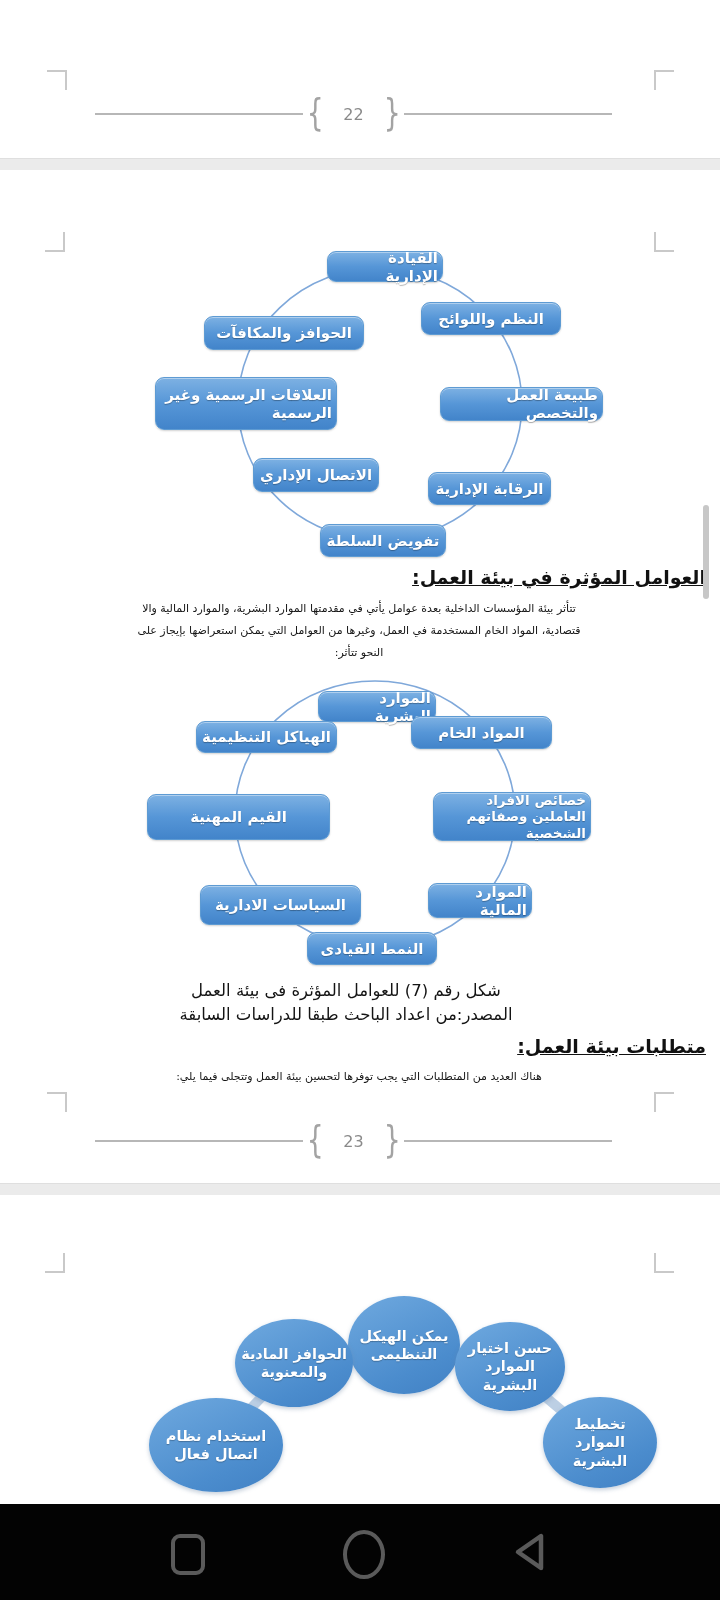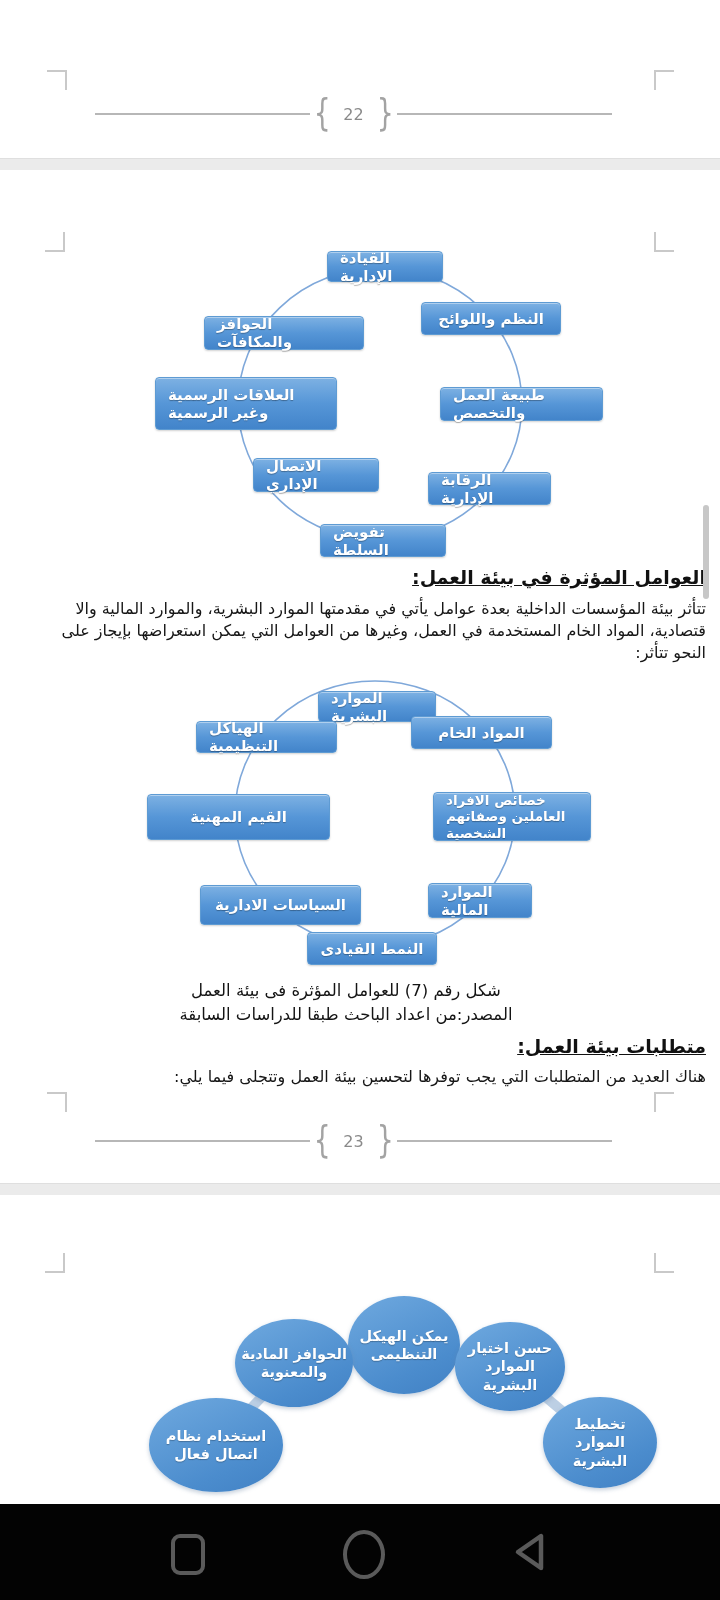--- a/index.html
+++ b/index.html
@@ -21,27 +21,27 @@
   .crop.br{border-top-width:2px;border-left-width:2px;}    
   .crop.tl{border-bottom-width:2px;border-right-width:2px;}
   .crop.tr{border-bottom-width:2px;border-left-width:2px;} 
 
   
   .page-footer{position:absolute;left:95px;width:517px;height:46px;display:flex;align-items:center;direction:ltr;}
   .f22{top:91px;}
   .f23{top:1118px;}
   .fline{flex:1;height:2px;background:#b7b7b7;}
   .fbrace{font-size:38px;line-height:1;color:#a3a3a3;transform:scaleX(.7);padding-bottom:5px;}
-  .fnum{font-size:16px;color:#8a8a8a;margin:0 9px;}
+  .fnum{font-size:16px;color:#8a8a8a;margin:0 16px;}
 
   
   .node{
     position:absolute;display:flex;align-items:center;justify-content:center;
-    text-align:left;color:#fff;font-weight:bold;font-size:15px;line-height:1.2;
-    border-radius:4px;direction:rtl;padding:1px 12px;box-sizing:border-box;
+    text-align:right;color:#fff;font-weight:bold;font-size:15px;line-height:1.2;
+    border-radius:9px;direction:rtl;padding:1px 4px;box-sizing:border-box;
     background:linear-gradient(180deg,#7db1e3 0%,#5696d7 50%,#4284ca 100%);
     border:1px solid #5e9bd3;
     box-shadow:inset 0 1px 0 rgba(255,255,255,.4),0 1px 2px rgba(0,0,0,.18);
     text-shadow:0 1px 1px rgba(0,0,0,.3);
   }
   .c1n0{left:327px;top:251px;width:116px;height:31px;}
   .c1n1{left:421px;top:302px;width:140px;height:33px;}
   .c1n2{left:204px;top:316px;width:160px;height:34px;}
   .c1n3{left:440px;top:387px;width:163px;height:34px;}
   .c1n4{left:155px;top:377px;width:182px;height:53px;}
@@ -56,22 +56,22 @@
   .c2n4{left:147px;top:794px;width:183px;height:46px;}
   .c2n5{left:428px;top:883px;width:104px;height:35px;}
   .c2n6{left:200px;top:885px;width:161px;height:40px;}
   .c2n7{left:307px;top:932px;width:130px;height:33px;}
 
   
   .h-underline{position:absolute;right:14px;font-size:19px;font-weight:bold;color:#111;
     text-decoration:underline;direction:rtl;letter-spacing:0;}
   .h-factors{top:566px;}
   .h-reqs{top:1035px;}
-  .bodyline{position:absolute;left:12px;right:14px;font-size:16px;color:#161616;
-    direction:rtl;text-align:right;line-height:22px;}
+  .bodyline{position:absolute;left:12px;right:14px;font-size:11px;color:#161616;
+    direction:rtl;text-align:center;line-height:22px;}
   .p1l1{top:598px;}
   .p1l2{top:620px;}
   .p1l3{top:642px;}
   .p2{top:1066px;}
   .caption{position:absolute;left:0;right:0;text-align:center;font-size:16.5px;color:#141414;
     direction:rtl;transform:translateX(-14px);}
   .cap1{top:981px;}
   .cap2{top:1005px;}
 
   

